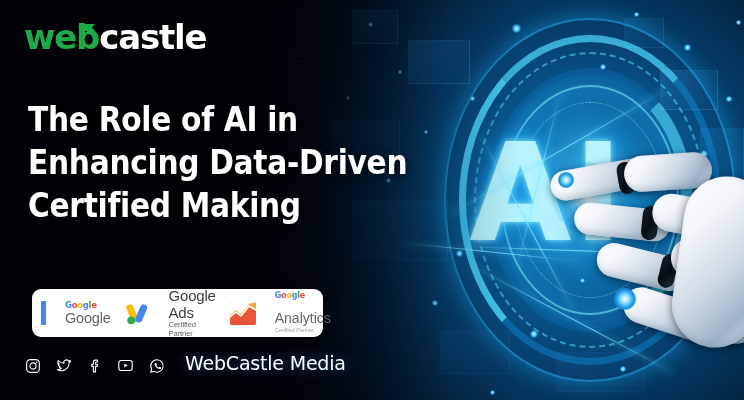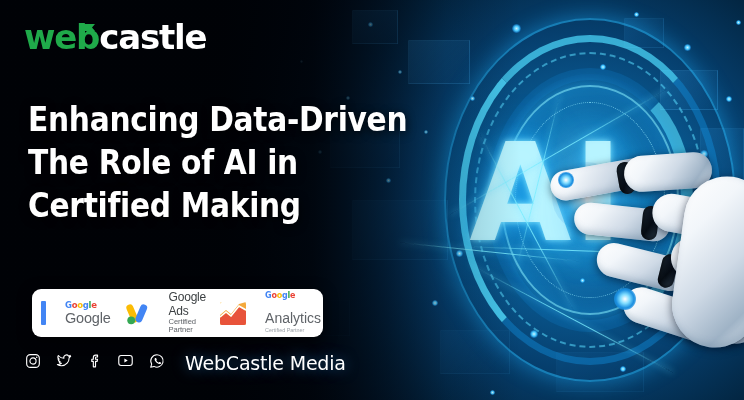--- a/index.html
+++ b/index.html
@@ -183,40 +183,40 @@
   .gp-bar { width:5px; height:24px; background:#4285f4; border-radius:1px; }
   .gp-text { display:flex; flex-direction:column; line-height:1; }
   .g-word { font-family:"DejaVu Sans", sans-serif; font-size:8.5px; font-weight:bold; letter-spacing:-0.3px; }
   .g-word .c1{color:#4285f4;} .g-word .c2{color:#ea4335;} .g-word .c3{color:#fbbc05;}
   .g-word .c4{color:#4285f4;} .g-word .c5{color:#34a853;} .g-word .c6{color:#ea4335;}
   .gp-partner { font-family:"Liberation Sans", sans-serif; font-size:14.5px; color:#5f6368; margin-top:1px; letter-spacing:-0.2px; }
 
   
   .ads-logo { position:relative; width:25px; height:25px; }
   .ads-text { display:flex; flex-direction:column; line-height:1.12; }
-  .ads-title { font-family:"Liberation Sans", sans-serif; font-size:12px; color:#3c4043; letter-spacing:-0.2px; }
+  .ads-title { font-family:"Liberation Sans", sans-serif; font-size:15px; color:#3c4043; letter-spacing:-0.2px; }
   .ads-sub { font-family:"Liberation Sans", sans-serif; font-size:7.6px; color:#5f6368; letter-spacing:-0.1px; }
 
   
   .ga-icon {
     position:relative; width:26px; height:23px;
     background:linear-gradient(135deg,#f9ab00 0%, #f9ab00 45%, #e8710a 100%);
     border-radius:2px; overflow:hidden;
   }
   .ga-text { display:flex; flex-direction:column; line-height:1.1; }
   .ga-title { font-family:"DejaVu Sans", sans-serif; font-size:8px; font-weight:bold; letter-spacing:-0.2px; }
   .ga-title .c1{color:#4285f4;} .ga-title .c2{color:#ea4335;} .ga-title .c3{color:#fbbc05;}
   .ga-title .c4{color:#4285f4;} .ga-title .c5{color:#34a853;} .ga-title .c6{color:#ea4335;}
   .ga-sub { font-family:"Liberation Sans", sans-serif; font-size:14px; color:#5f6368; margin-top:10px; }
   .ga-sub2 { font-family:"Liberation Sans", sans-serif; font-size:5.4px; color:#9aa0a6; margin-top:1px; }
 
   
   .social-row {
     position:absolute; left:24px; top:352px;
-    display:flex; align-items:flex-start; gap:14px;
+    display:flex; align-items:flex-end; gap:14px;
   }
   .soc-icon {
     width:17px; height:17px;
     display:flex; align-items:center; justify-content:center;
     color:#ffffff;
   }
   .brand-name {
     margin-left:6px;
     color:#ffffff;
     font-family:"DejaVu Sans", sans-serif;
@@ -337,22 +337,22 @@
           <svg width="13" height="12" viewBox="0 0 13 12" xmlns="http://www.w3.org/2000/svg">
             <rect x="0" y="0" width="2" height="12" fill="#1faa4a"></rect>
             <path d="M2 0 H12 L9 3.5 L12 7 H2 Z" fill="#1faa4a"></path>
           </svg>
         </span>
       </span>
       <span class="logo-castle">castle</span>
     </div>
 
     <h1 class="headline">
+      <span class="hl-line">The Role of AI in</span>
       <span class="hl-line">Enhancing Data-Driven</span>
-      <span class="hl-line">The Role of AI in</span>
       <span class="hl-line">Certified Making</span>
     </h1>
 
     <div class="badge-bar">
 
       <div class="badge">
         <div class="gp-bar"></div>
         <div class="gp-text">
           <div class="g-word"><span class="c1">G</span><span class="c2">o</span><span class="c3">o</span><span class="c4">g</span><span class="c5">l</span><span class="c6">e</span></div>
           <div class="gp-partner">Google</div>

